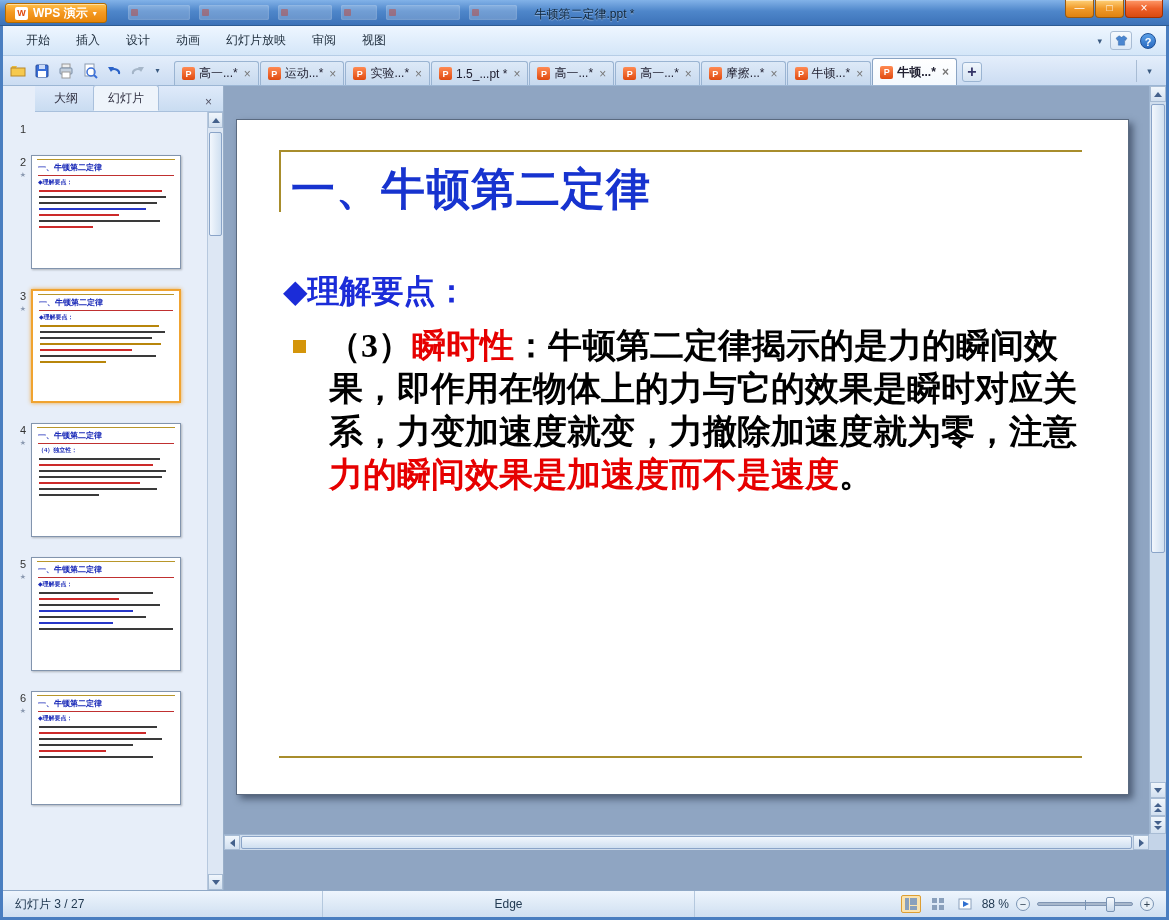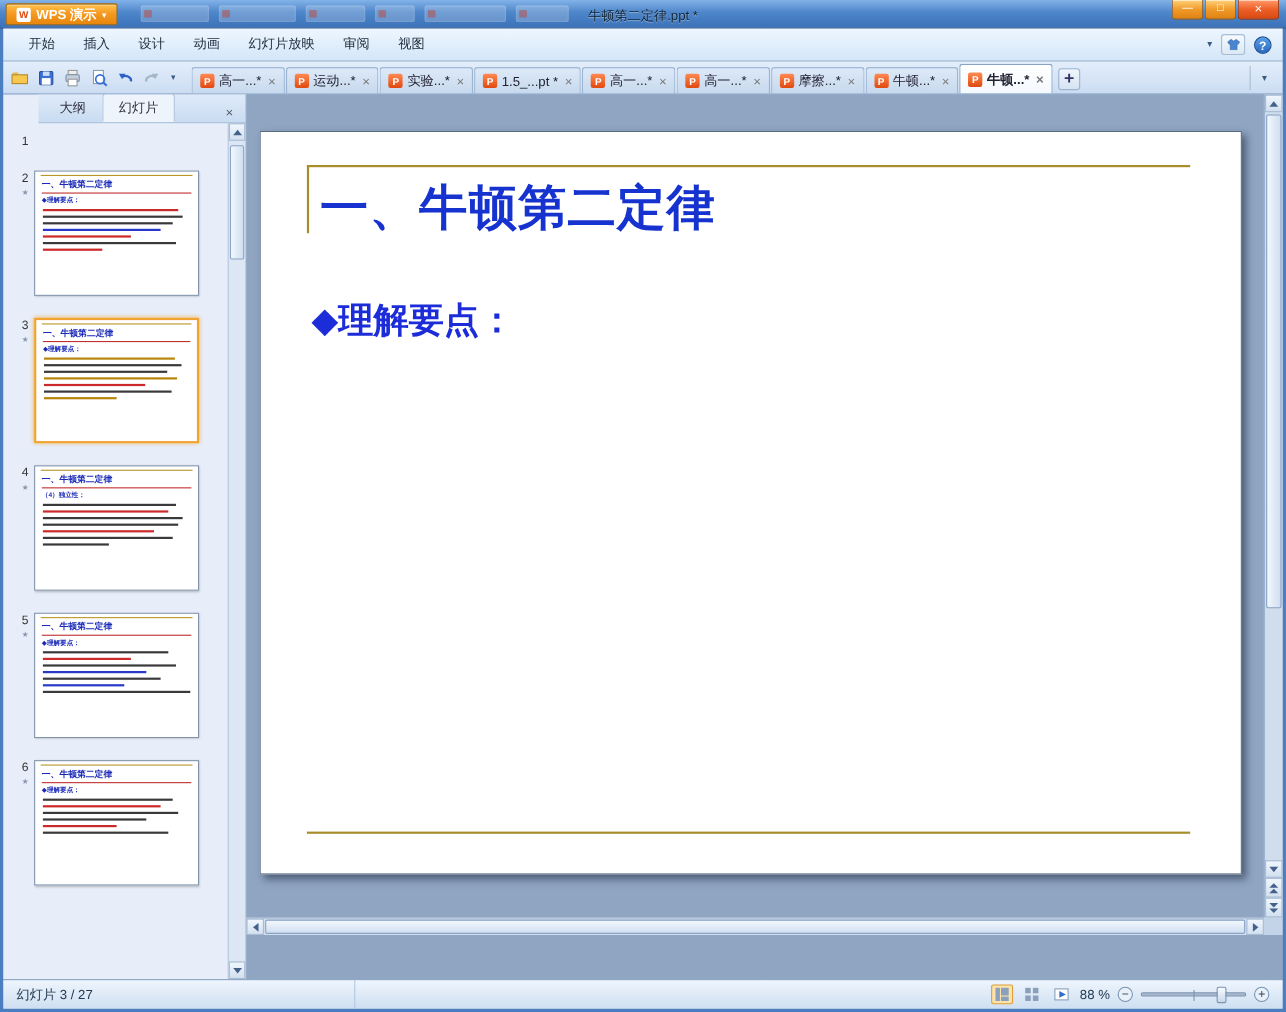--- a/index.html
+++ b/index.html
@@ -413,20 +413,21 @@
 
   <div class="main">
     <div class="canvas">
       <div class="slide">
         <div class="rule-top"></div>
         <div class="rule-left"></div>
         <div class="rule-bottom"></div>
         <div class="s-title">一、牛顿第二定律</div>
         <div class="s-heading">◆理解要点：</div>
         <div class="s-body">
+          <div class="bullet"><span class="sq"></span><span>（3）</span><span class="red">瞬时性</span><span>：</span><span>牛顿第二定律揭示的是力的瞬间效果，即作用在物体上的力与它的效果是瞬时对应关系，力变加速度就变，力撤除加速度就为零，注意</span><span class="red">力的瞬间效果是加速度而不是速度</span><span>。</span></div>
         </div>
       </div>
 
       <div class="vscroll">
         <div class="sbtn">
             <span class="tri up"></span>
           </div>
         <div class="sb-thumb"></div>
         <div class="v-bottom">
           <div class="sbtn">
@@ -455,20 +456,21 @@
             <span class="tri-r"></span>
           </div>
       </div>
       <div class="corner"></div>
     </div>
 
   </div>
 
   <div class="statusbar">
     <div class="st-left">幻灯片 3 / 27</div>
+    <div class="st-mid">Edge</div>
     <div class="st-spacer"></div>
     <div class="st-right">
       <span class="view-btn active">
           <svg viewBox="0 0 14 14" width="14" height="14">
             <rect x="1" y="1" width="4" height="12" fill="#8aa0bc"></rect>
             <rect x="6" y="1" width="7" height="7" fill="#8aa0bc"></rect>
             <rect x="6" y="9" width="7" height="4" fill="#8aa0bc"></rect>
           </svg>
         </span>
       <span class="view-btn">

